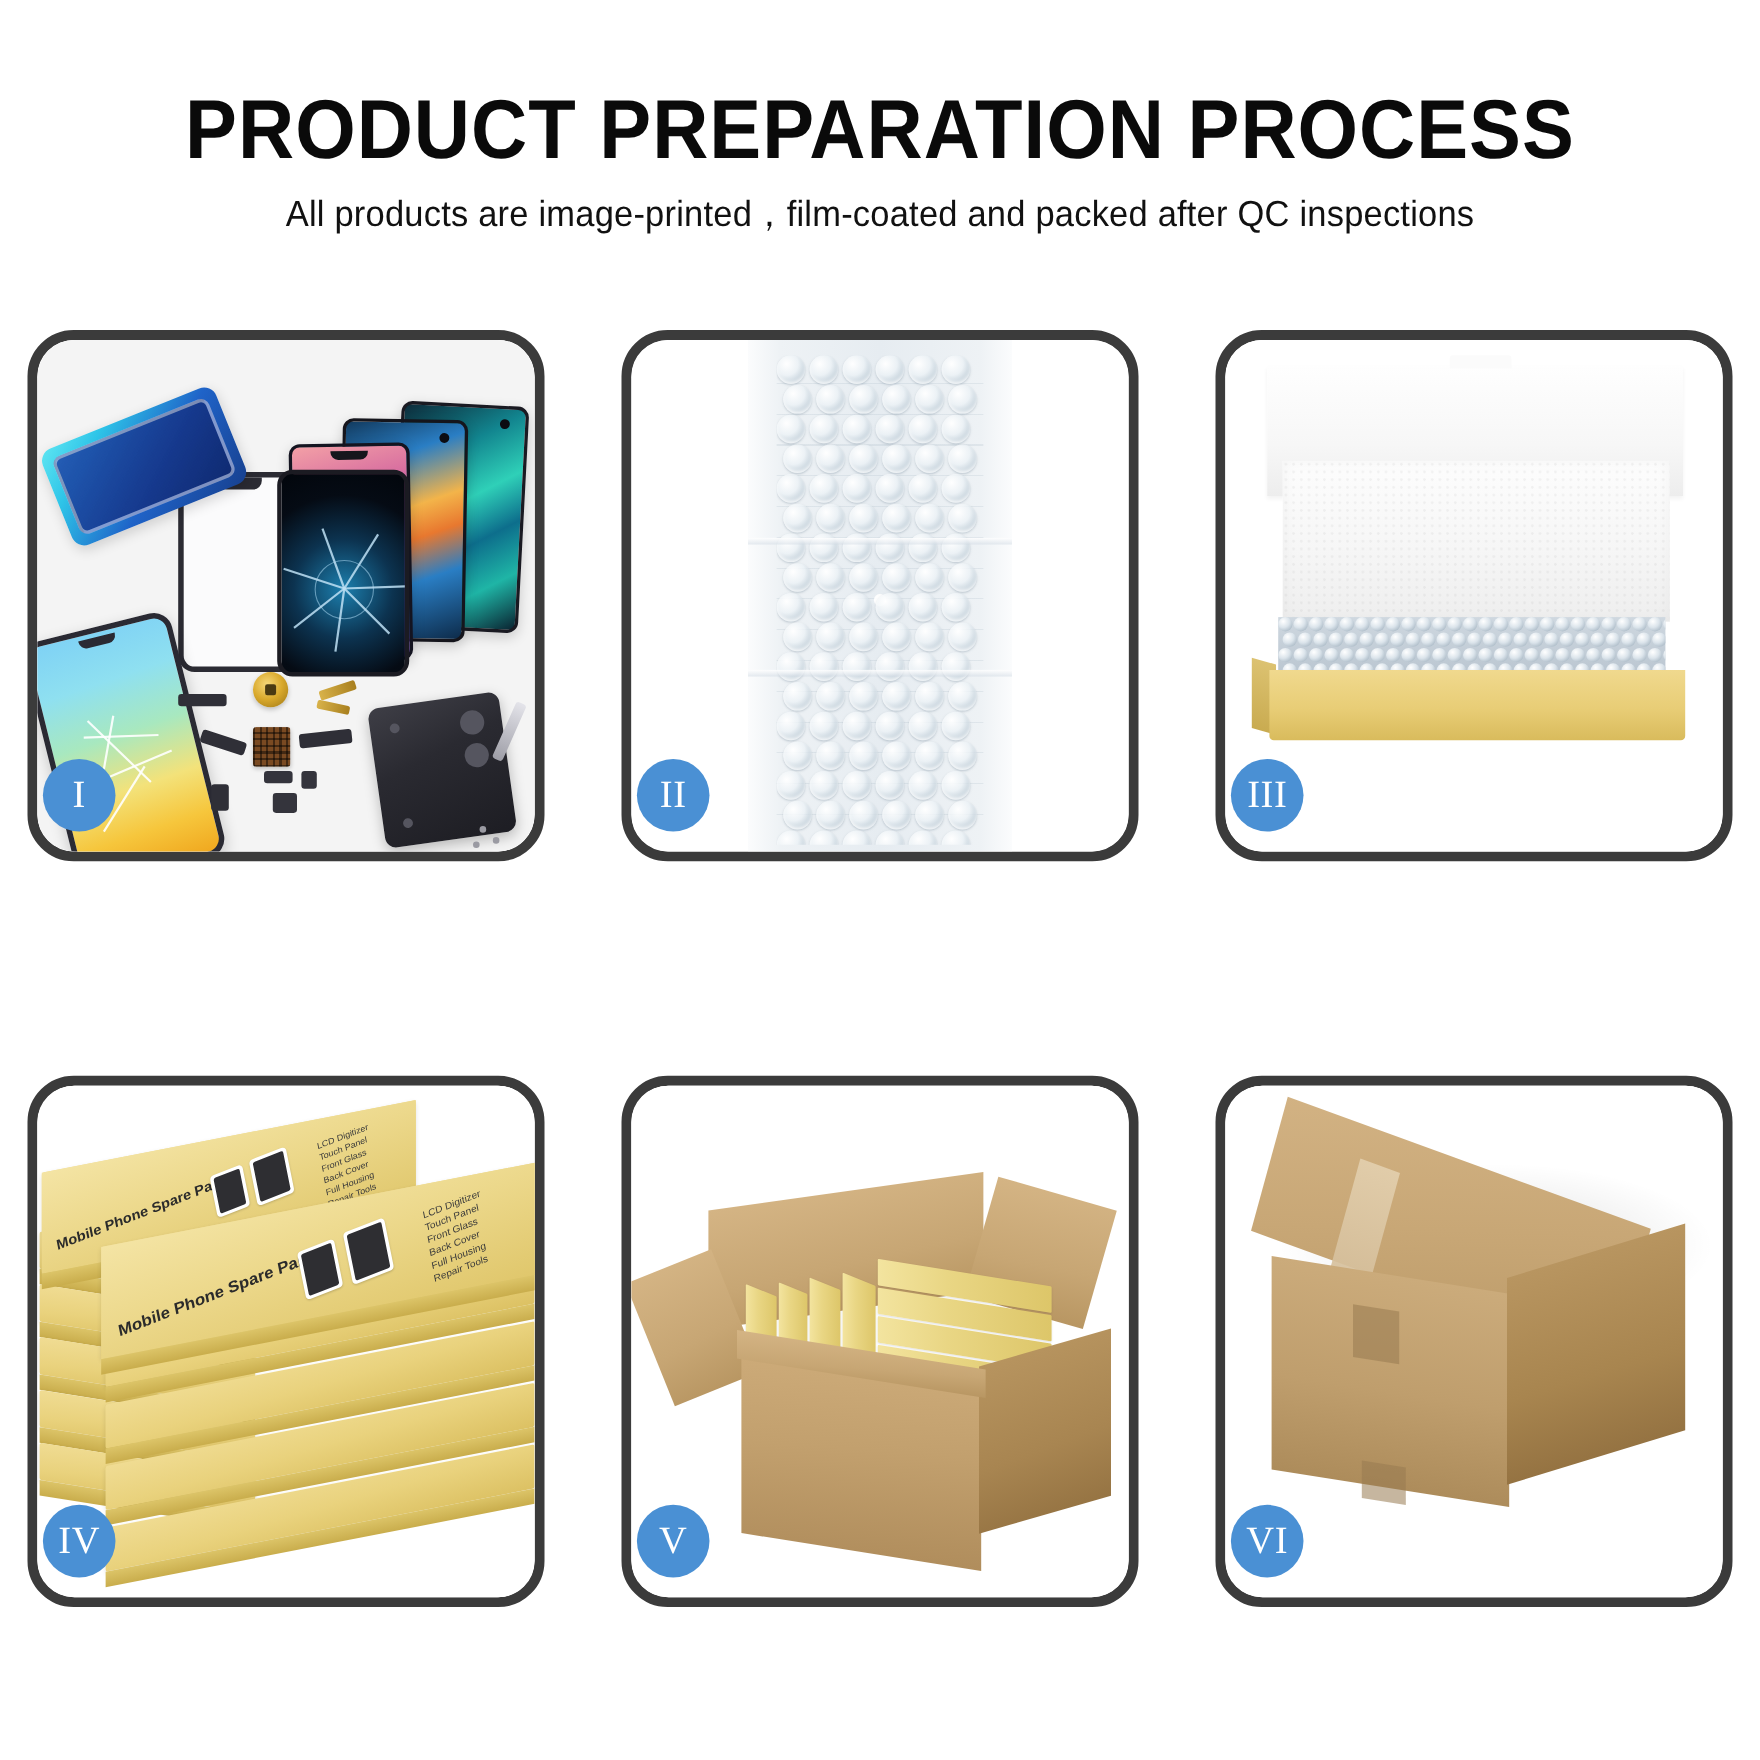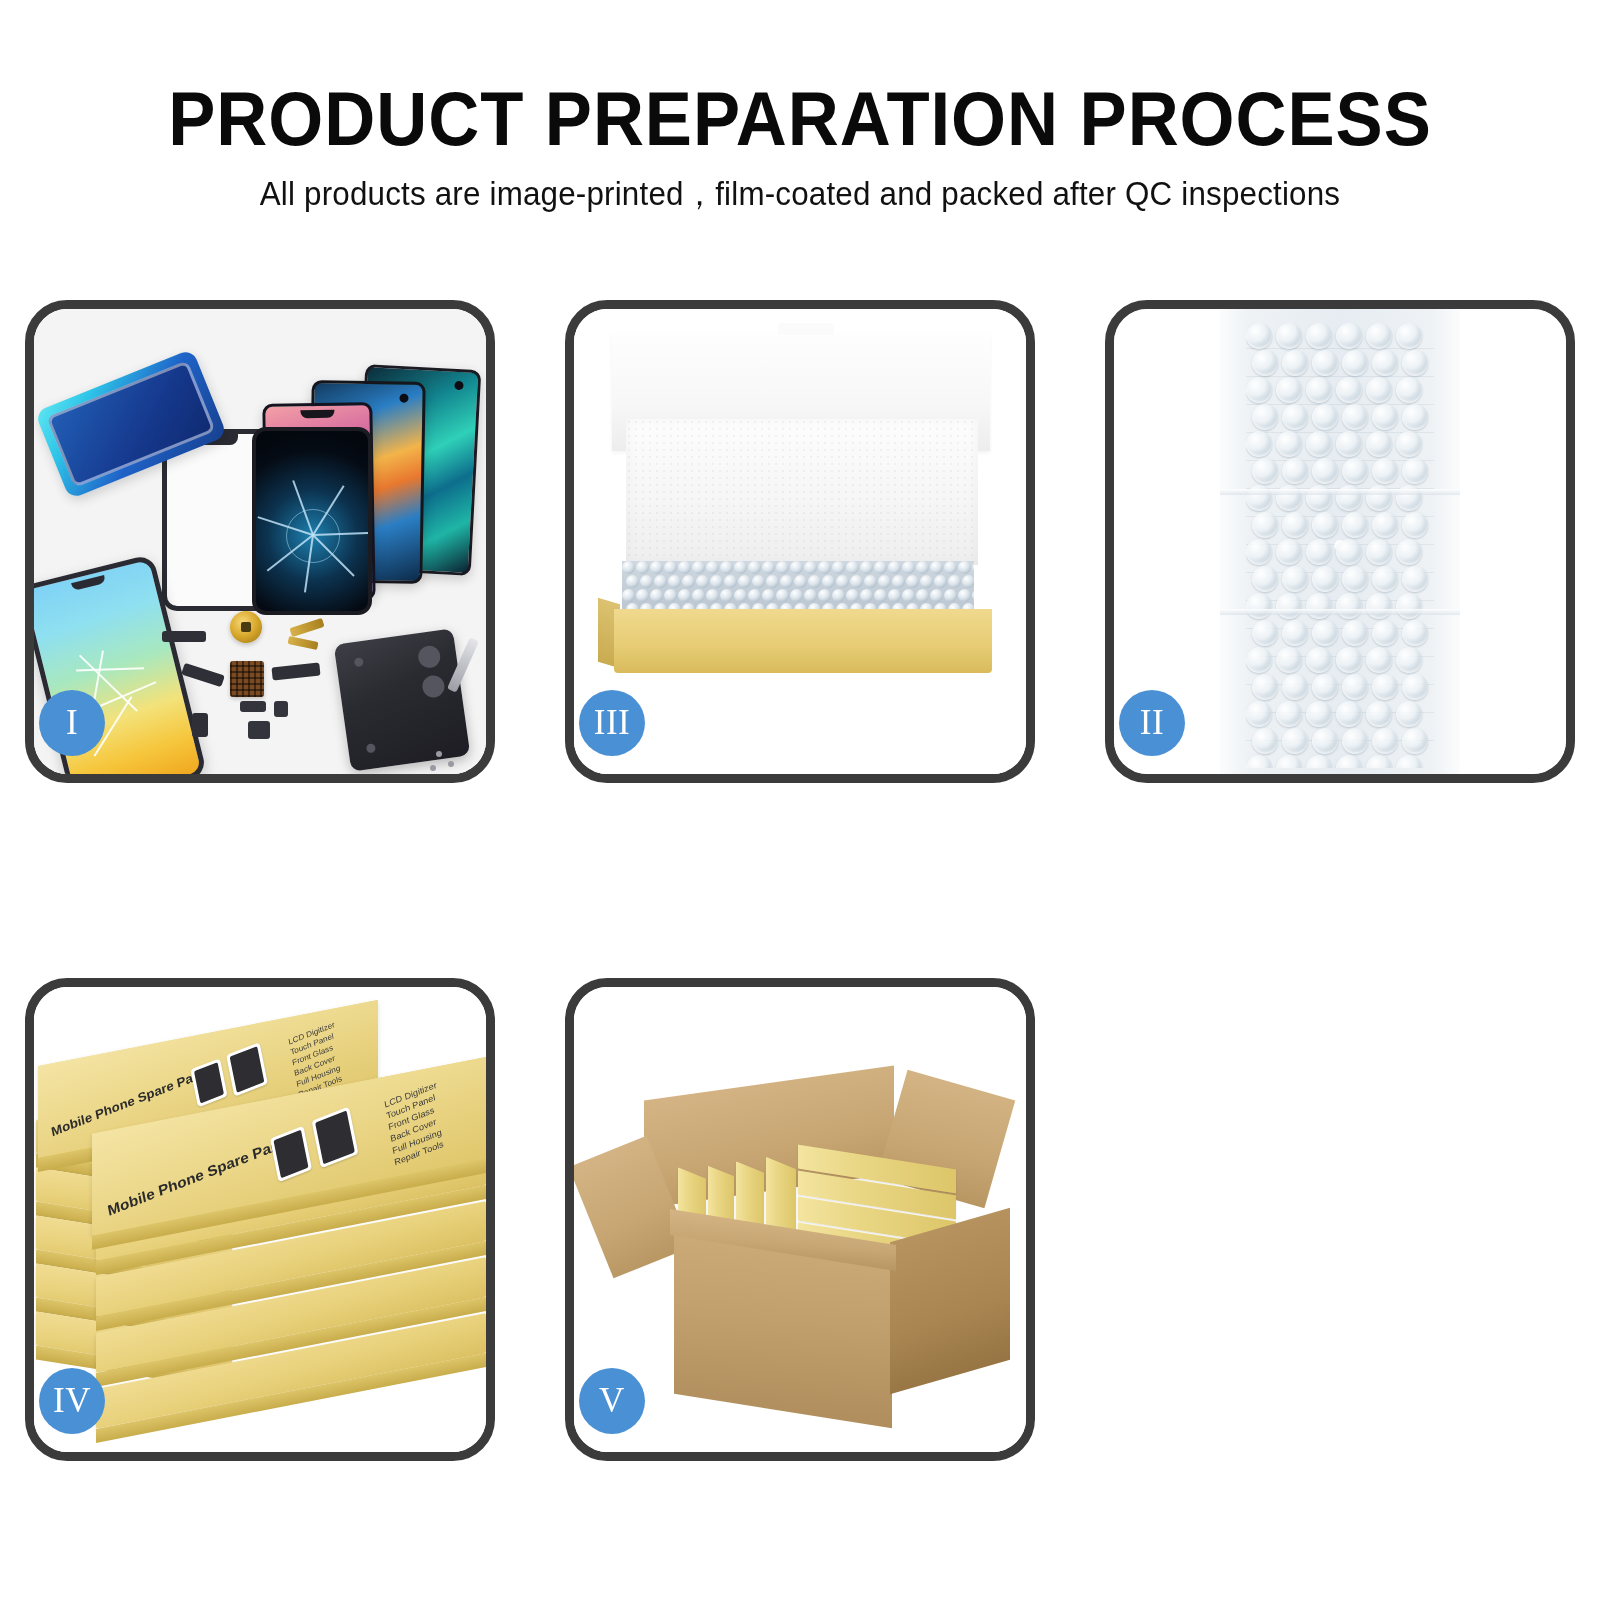--- a/index.html
+++ b/index.html
@@ -390,137 +390,20 @@
       <div class="part spk" style="left:206px;top:392px;width:26px;height:11px"></div>
       <div class="part spk" style="left:240px;top:392px;width:14px;height:16px"></div>
       <div class="part spk" style="left:214px;top:412px;width:22px;height:18px"></div>
       <div class="part flex-strip" style="left:158px;top:404px;width:16px;height:24px"></div>
       <div class="part screw" style="left:402px;top:442px"></div>
       <div class="part screw" style="left:414px;top:452px"></div>
       <div class="part screw" style="left:396px;top:456px"></div>
       <div class="tool" style="right:18px;top:328px;width:10px;height:56px;transform:rotate(24deg)"></div>
     </div>
     <div class="badge">I</div>
-  </div>
-
-  <div class="card">
-    <div class="card-clip">
-      <div class="p3"></div>
-      <div class="box3-lid">
-        <span class="box3-lid-tab"></span>
-      </div>
-      <div class="box3-foam"></div>
-      <div class="box3-bubble" id="box3-bubble">
-          <span class="mini" style="left:0px;top:0px"></span>
-          <span class="mini" style="left:14px;top:0px"></span>
-          <span class="mini" style="left:28px;top:0px"></span>
-          <span class="mini" style="left:42px;top:0px"></span>
-          <span class="mini" style="left:56px;top:0px"></span>
-          <span class="mini" style="left:70px;top:0px"></span>
-          <span class="mini" style="left:84px;top:0px"></span>
-          <span class="mini" style="left:98px;top:0px"></span>
-          <span class="mini" style="left:112px;top:0px"></span>
-          <span class="mini" style="left:126px;top:0px"></span>
-          <span class="mini" style="left:140px;top:0px"></span>
-          <span class="mini" style="left:154px;top:0px"></span>
-          <span class="mini" style="left:168px;top:0px"></span>
-          <span class="mini" style="left:182px;top:0px"></span>
-          <span class="mini" style="left:196px;top:0px"></span>
-          <span class="mini" style="left:210px;top:0px"></span>
-          <span class="mini" style="left:224px;top:0px"></span>
-          <span class="mini" style="left:238px;top:0px"></span>
-          <span class="mini" style="left:252px;top:0px"></span>
-          <span class="mini" style="left:266px;top:0px"></span>
-          <span class="mini" style="left:280px;top:0px"></span>
-          <span class="mini" style="left:294px;top:0px"></span>
-          <span class="mini" style="left:308px;top:0px"></span>
-          <span class="mini" style="left:322px;top:0px"></span>
-          <span class="mini" style="left:336px;top:0px"></span>
-          <span class="mini" style="left:350px;top:0px"></span>
-          <span class="mini" style="left:4px;top:14px"></span>
-          <span class="mini" style="left:18px;top:14px"></span>
-          <span class="mini" style="left:32px;top:14px"></span>
-          <span class="mini" style="left:46px;top:14px"></span>
-          <span class="mini" style="left:60px;top:14px"></span>
-          <span class="mini" style="left:74px;top:14px"></span>
-          <span class="mini" style="left:88px;top:14px"></span>
-          <span class="mini" style="left:102px;top:14px"></span>
-          <span class="mini" style="left:116px;top:14px"></span>
-          <span class="mini" style="left:130px;top:14px"></span>
-          <span class="mini" style="left:144px;top:14px"></span>
-          <span class="mini" style="left:158px;top:14px"></span>
-          <span class="mini" style="left:172px;top:14px"></span>
-          <span class="mini" style="left:186px;top:14px"></span>
-          <span class="mini" style="left:200px;top:14px"></span>
-          <span class="mini" style="left:214px;top:14px"></span>
-          <span class="mini" style="left:228px;top:14px"></span>
-          <span class="mini" style="left:242px;top:14px"></span>
-          <span class="mini" style="left:256px;top:14px"></span>
-          <span class="mini" style="left:270px;top:14px"></span>
-          <span class="mini" style="left:284px;top:14px"></span>
-          <span class="mini" style="left:298px;top:14px"></span>
-          <span class="mini" style="left:312px;top:14px"></span>
-          <span class="mini" style="left:326px;top:14px"></span>
-          <span class="mini" style="left:340px;top:14px"></span>
-          <span class="mini" style="left:0px;top:28px"></span>
-          <span class="mini" style="left:14px;top:28px"></span>
-          <span class="mini" style="left:28px;top:28px"></span>
-          <span class="mini" style="left:42px;top:28px"></span>
-          <span class="mini" style="left:56px;top:28px"></span>
-          <span class="mini" style="left:70px;top:28px"></span>
-          <span class="mini" style="left:84px;top:28px"></span>
-          <span class="mini" style="left:98px;top:28px"></span>
-          <span class="mini" style="left:112px;top:28px"></span>
-          <span class="mini" style="left:126px;top:28px"></span>
-          <span class="mini" style="left:140px;top:28px"></span>
-          <span class="mini" style="left:154px;top:28px"></span>
-          <span class="mini" style="left:168px;top:28px"></span>
-          <span class="mini" style="left:182px;top:28px"></span>
-          <span class="mini" style="left:196px;top:28px"></span>
-          <span class="mini" style="left:210px;top:28px"></span>
-          <span class="mini" style="left:224px;top:28px"></span>
-          <span class="mini" style="left:238px;top:28px"></span>
-          <span class="mini" style="left:252px;top:28px"></span>
-          <span class="mini" style="left:266px;top:28px"></span>
-          <span class="mini" style="left:280px;top:28px"></span>
-          <span class="mini" style="left:294px;top:28px"></span>
-          <span class="mini" style="left:308px;top:28px"></span>
-          <span class="mini" style="left:322px;top:28px"></span>
-          <span class="mini" style="left:336px;top:28px"></span>
-          <span class="mini" style="left:350px;top:28px"></span>
-          <span class="mini" style="left:4px;top:42px"></span>
-          <span class="mini" style="left:18px;top:42px"></span>
-          <span class="mini" style="left:32px;top:42px"></span>
-          <span class="mini" style="left:46px;top:42px"></span>
-          <span class="mini" style="left:60px;top:42px"></span>
-          <span class="mini" style="left:74px;top:42px"></span>
-          <span class="mini" style="left:88px;top:42px"></span>
-          <span class="mini" style="left:102px;top:42px"></span>
-          <span class="mini" style="left:116px;top:42px"></span>
-          <span class="mini" style="left:130px;top:42px"></span>
-          <span class="mini" style="left:144px;top:42px"></span>
-          <span class="mini" style="left:158px;top:42px"></span>
-          <span class="mini" style="left:172px;top:42px"></span>
-          <span class="mini" style="left:186px;top:42px"></span>
-          <span class="mini" style="left:200px;top:42px"></span>
-          <span class="mini" style="left:214px;top:42px"></span>
-          <span class="mini" style="left:228px;top:42px"></span>
-          <span class="mini" style="left:242px;top:42px"></span>
-          <span class="mini" style="left:256px;top:42px"></span>
-          <span class="mini" style="left:270px;top:42px"></span>
-          <span class="mini" style="left:284px;top:42px"></span>
-          <span class="mini" style="left:298px;top:42px"></span>
-          <span class="mini" style="left:312px;top:42px"></span>
-          <span class="mini" style="left:326px;top:42px"></span>
-          <span class="mini" style="left:340px;top:42px"></span>
-        </div>
-      <div class="box3-side"></div>
-      <div class="box3-body"></div>
-    </div>
-    <div class="badge">III</div>
   </div>
 
   <div class="card">
     <div class="card-clip">
       <div class="bubble-col">
         <div class="bubble-field" id="bubble-field">
             <span class="bub" style="left:0px;top:0px"></span>
             <span class="bub" style="left:30px;top:0px"></span>
             <span class="bub" style="left:60px;top:0px"></span>
             <span class="bub" style="left:90px;top:0px"></span>
@@ -625,20 +508,137 @@
           </div>
         <div class="wrap-seam" style="top:180px"></div>
         <div class="wrap-seam" style="top:300px"></div>
       </div>
     </div>
     <div class="badge">II</div>
   </div>
 
   <div class="card">
     <div class="card-clip">
+      <div class="p3"></div>
+      <div class="box3-lid">
+        <span class="box3-lid-tab"></span>
+      </div>
+      <div class="box3-foam"></div>
+      <div class="box3-bubble" id="box3-bubble">
+          <span class="mini" style="left:0px;top:0px"></span>
+          <span class="mini" style="left:14px;top:0px"></span>
+          <span class="mini" style="left:28px;top:0px"></span>
+          <span class="mini" style="left:42px;top:0px"></span>
+          <span class="mini" style="left:56px;top:0px"></span>
+          <span class="mini" style="left:70px;top:0px"></span>
+          <span class="mini" style="left:84px;top:0px"></span>
+          <span class="mini" style="left:98px;top:0px"></span>
+          <span class="mini" style="left:112px;top:0px"></span>
+          <span class="mini" style="left:126px;top:0px"></span>
+          <span class="mini" style="left:140px;top:0px"></span>
+          <span class="mini" style="left:154px;top:0px"></span>
+          <span class="mini" style="left:168px;top:0px"></span>
+          <span class="mini" style="left:182px;top:0px"></span>
+          <span class="mini" style="left:196px;top:0px"></span>
+          <span class="mini" style="left:210px;top:0px"></span>
+          <span class="mini" style="left:224px;top:0px"></span>
+          <span class="mini" style="left:238px;top:0px"></span>
+          <span class="mini" style="left:252px;top:0px"></span>
+          <span class="mini" style="left:266px;top:0px"></span>
+          <span class="mini" style="left:280px;top:0px"></span>
+          <span class="mini" style="left:294px;top:0px"></span>
+          <span class="mini" style="left:308px;top:0px"></span>
+          <span class="mini" style="left:322px;top:0px"></span>
+          <span class="mini" style="left:336px;top:0px"></span>
+          <span class="mini" style="left:350px;top:0px"></span>
+          <span class="mini" style="left:4px;top:14px"></span>
+          <span class="mini" style="left:18px;top:14px"></span>
+          <span class="mini" style="left:32px;top:14px"></span>
+          <span class="mini" style="left:46px;top:14px"></span>
+          <span class="mini" style="left:60px;top:14px"></span>
+          <span class="mini" style="left:74px;top:14px"></span>
+          <span class="mini" style="left:88px;top:14px"></span>
+          <span class="mini" style="left:102px;top:14px"></span>
+          <span class="mini" style="left:116px;top:14px"></span>
+          <span class="mini" style="left:130px;top:14px"></span>
+          <span class="mini" style="left:144px;top:14px"></span>
+          <span class="mini" style="left:158px;top:14px"></span>
+          <span class="mini" style="left:172px;top:14px"></span>
+          <span class="mini" style="left:186px;top:14px"></span>
+          <span class="mini" style="left:200px;top:14px"></span>
+          <span class="mini" style="left:214px;top:14px"></span>
+          <span class="mini" style="left:228px;top:14px"></span>
+          <span class="mini" style="left:242px;top:14px"></span>
+          <span class="mini" style="left:256px;top:14px"></span>
+          <span class="mini" style="left:270px;top:14px"></span>
+          <span class="mini" style="left:284px;top:14px"></span>
+          <span class="mini" style="left:298px;top:14px"></span>
+          <span class="mini" style="left:312px;top:14px"></span>
+          <span class="mini" style="left:326px;top:14px"></span>
+          <span class="mini" style="left:340px;top:14px"></span>
+          <span class="mini" style="left:0px;top:28px"></span>
+          <span class="mini" style="left:14px;top:28px"></span>
+          <span class="mini" style="left:28px;top:28px"></span>
+          <span class="mini" style="left:42px;top:28px"></span>
+          <span class="mini" style="left:56px;top:28px"></span>
+          <span class="mini" style="left:70px;top:28px"></span>
+          <span class="mini" style="left:84px;top:28px"></span>
+          <span class="mini" style="left:98px;top:28px"></span>
+          <span class="mini" style="left:112px;top:28px"></span>
+          <span class="mini" style="left:126px;top:28px"></span>
+          <span class="mini" style="left:140px;top:28px"></span>
+          <span class="mini" style="left:154px;top:28px"></span>
+          <span class="mini" style="left:168px;top:28px"></span>
+          <span class="mini" style="left:182px;top:28px"></span>
+          <span class="mini" style="left:196px;top:28px"></span>
+          <span class="mini" style="left:210px;top:28px"></span>
+          <span class="mini" style="left:224px;top:28px"></span>
+          <span class="mini" style="left:238px;top:28px"></span>
+          <span class="mini" style="left:252px;top:28px"></span>
+          <span class="mini" style="left:266px;top:28px"></span>
+          <span class="mini" style="left:280px;top:28px"></span>
+          <span class="mini" style="left:294px;top:28px"></span>
+          <span class="mini" style="left:308px;top:28px"></span>
+          <span class="mini" style="left:322px;top:28px"></span>
+          <span class="mini" style="left:336px;top:28px"></span>
+          <span class="mini" style="left:350px;top:28px"></span>
+          <span class="mini" style="left:4px;top:42px"></span>
+          <span class="mini" style="left:18px;top:42px"></span>
+          <span class="mini" style="left:32px;top:42px"></span>
+          <span class="mini" style="left:46px;top:42px"></span>
+          <span class="mini" style="left:60px;top:42px"></span>
+          <span class="mini" style="left:74px;top:42px"></span>
+          <span class="mini" style="left:88px;top:42px"></span>
+          <span class="mini" style="left:102px;top:42px"></span>
+          <span class="mini" style="left:116px;top:42px"></span>
+          <span class="mini" style="left:130px;top:42px"></span>
+          <span class="mini" style="left:144px;top:42px"></span>
+          <span class="mini" style="left:158px;top:42px"></span>
+          <span class="mini" style="left:172px;top:42px"></span>
+          <span class="mini" style="left:186px;top:42px"></span>
+          <span class="mini" style="left:200px;top:42px"></span>
+          <span class="mini" style="left:214px;top:42px"></span>
+          <span class="mini" style="left:228px;top:42px"></span>
+          <span class="mini" style="left:242px;top:42px"></span>
+          <span class="mini" style="left:256px;top:42px"></span>
+          <span class="mini" style="left:270px;top:42px"></span>
+          <span class="mini" style="left:284px;top:42px"></span>
+          <span class="mini" style="left:298px;top:42px"></span>
+          <span class="mini" style="left:312px;top:42px"></span>
+          <span class="mini" style="left:326px;top:42px"></span>
+          <span class="mini" style="left:340px;top:42px"></span>
+        </div>
+      <div class="box3-side"></div>
+      <div class="box3-body"></div>
+    </div>
+    <div class="badge">III</div>
+  </div>
+
+  <div class="card">
+    <div class="card-clip">
       <div class="p4"></div>
 
       <div class="gbox" style="left:2px;top:148px;width:196px;height:34px;transform:skewY(9deg)">
           <span class="gbox-edge"></span>
         </div>
       <div class="gbox" style="left:2px;top:196px;width:196px;height:34px;transform:skewY(9deg)">
           <span class="gbox-edge"></span>
         </div>
       <div class="gbox" style="left:2px;top:244px;width:196px;height:34px;transform:skewY(9deg)">
           <span class="gbox-edge"></span>
@@ -721,14 +721,28 @@
       <div class="goldstick" style="left:224px;top:222px;width:158px;height:24px;transform:skewY(9deg)"></div>
       <div class="goldstick" style="left:224px;top:248px;width:158px;height:20px;transform:skewY(9deg)"></div>
 
       <div class="kraft k-front" style="left:100px;top:256px;width:218px;height:168px;transform:skewY(9deg)"></div>
       <div class="kraft k-side" style="left:316px;top:238px;width:120px;height:152px;transform:skewY(-16deg)"></div>
       <div class="kraft k-flap" style="left:96px;top:240px;width:226px;height:26px;transform:skewY(9deg)"></div>
     </div>
     <div class="badge">V</div>
   </div>
 
+  <div class="card">
+    <div class="card-clip">
+      <div class="p6"></div>
+      <div class="c6-shadow" style="left:46px;top:70px;width:400px;height:150px"></div>
+
+      <div class="c6-top" style="left:40px;top:64px;width:330px;height:134px;transform:skewY(20deg) skewX(-14deg)"></div>
+      <div class="c6-tape" style="left:104px;top:66px;width:36px;height:150px;transform:skewY(20deg) skewX(-14deg)"></div>
+      <div class="c6-front" style="left:42px;top:172px;width:216px;height:194px;transform:skewY(9deg)"></div>
+      <div class="c6-right" style="left:256px;top:150px;width:162px;height:188px;transform:skewY(-17deg)"></div>
+      <div class="c6-tab" style="left:116px;top:202px;width:42px;height:48px;transform:skewY(9deg)"></div>
+      <div class="c6-tab" style="left:124px;top:344px;width:40px;height:34px;transform:skewY(9deg)"></div>
+    </div>
+    <div class="badge">VI</div>
+  </div>
 
 </div>
 
 </body></html>

